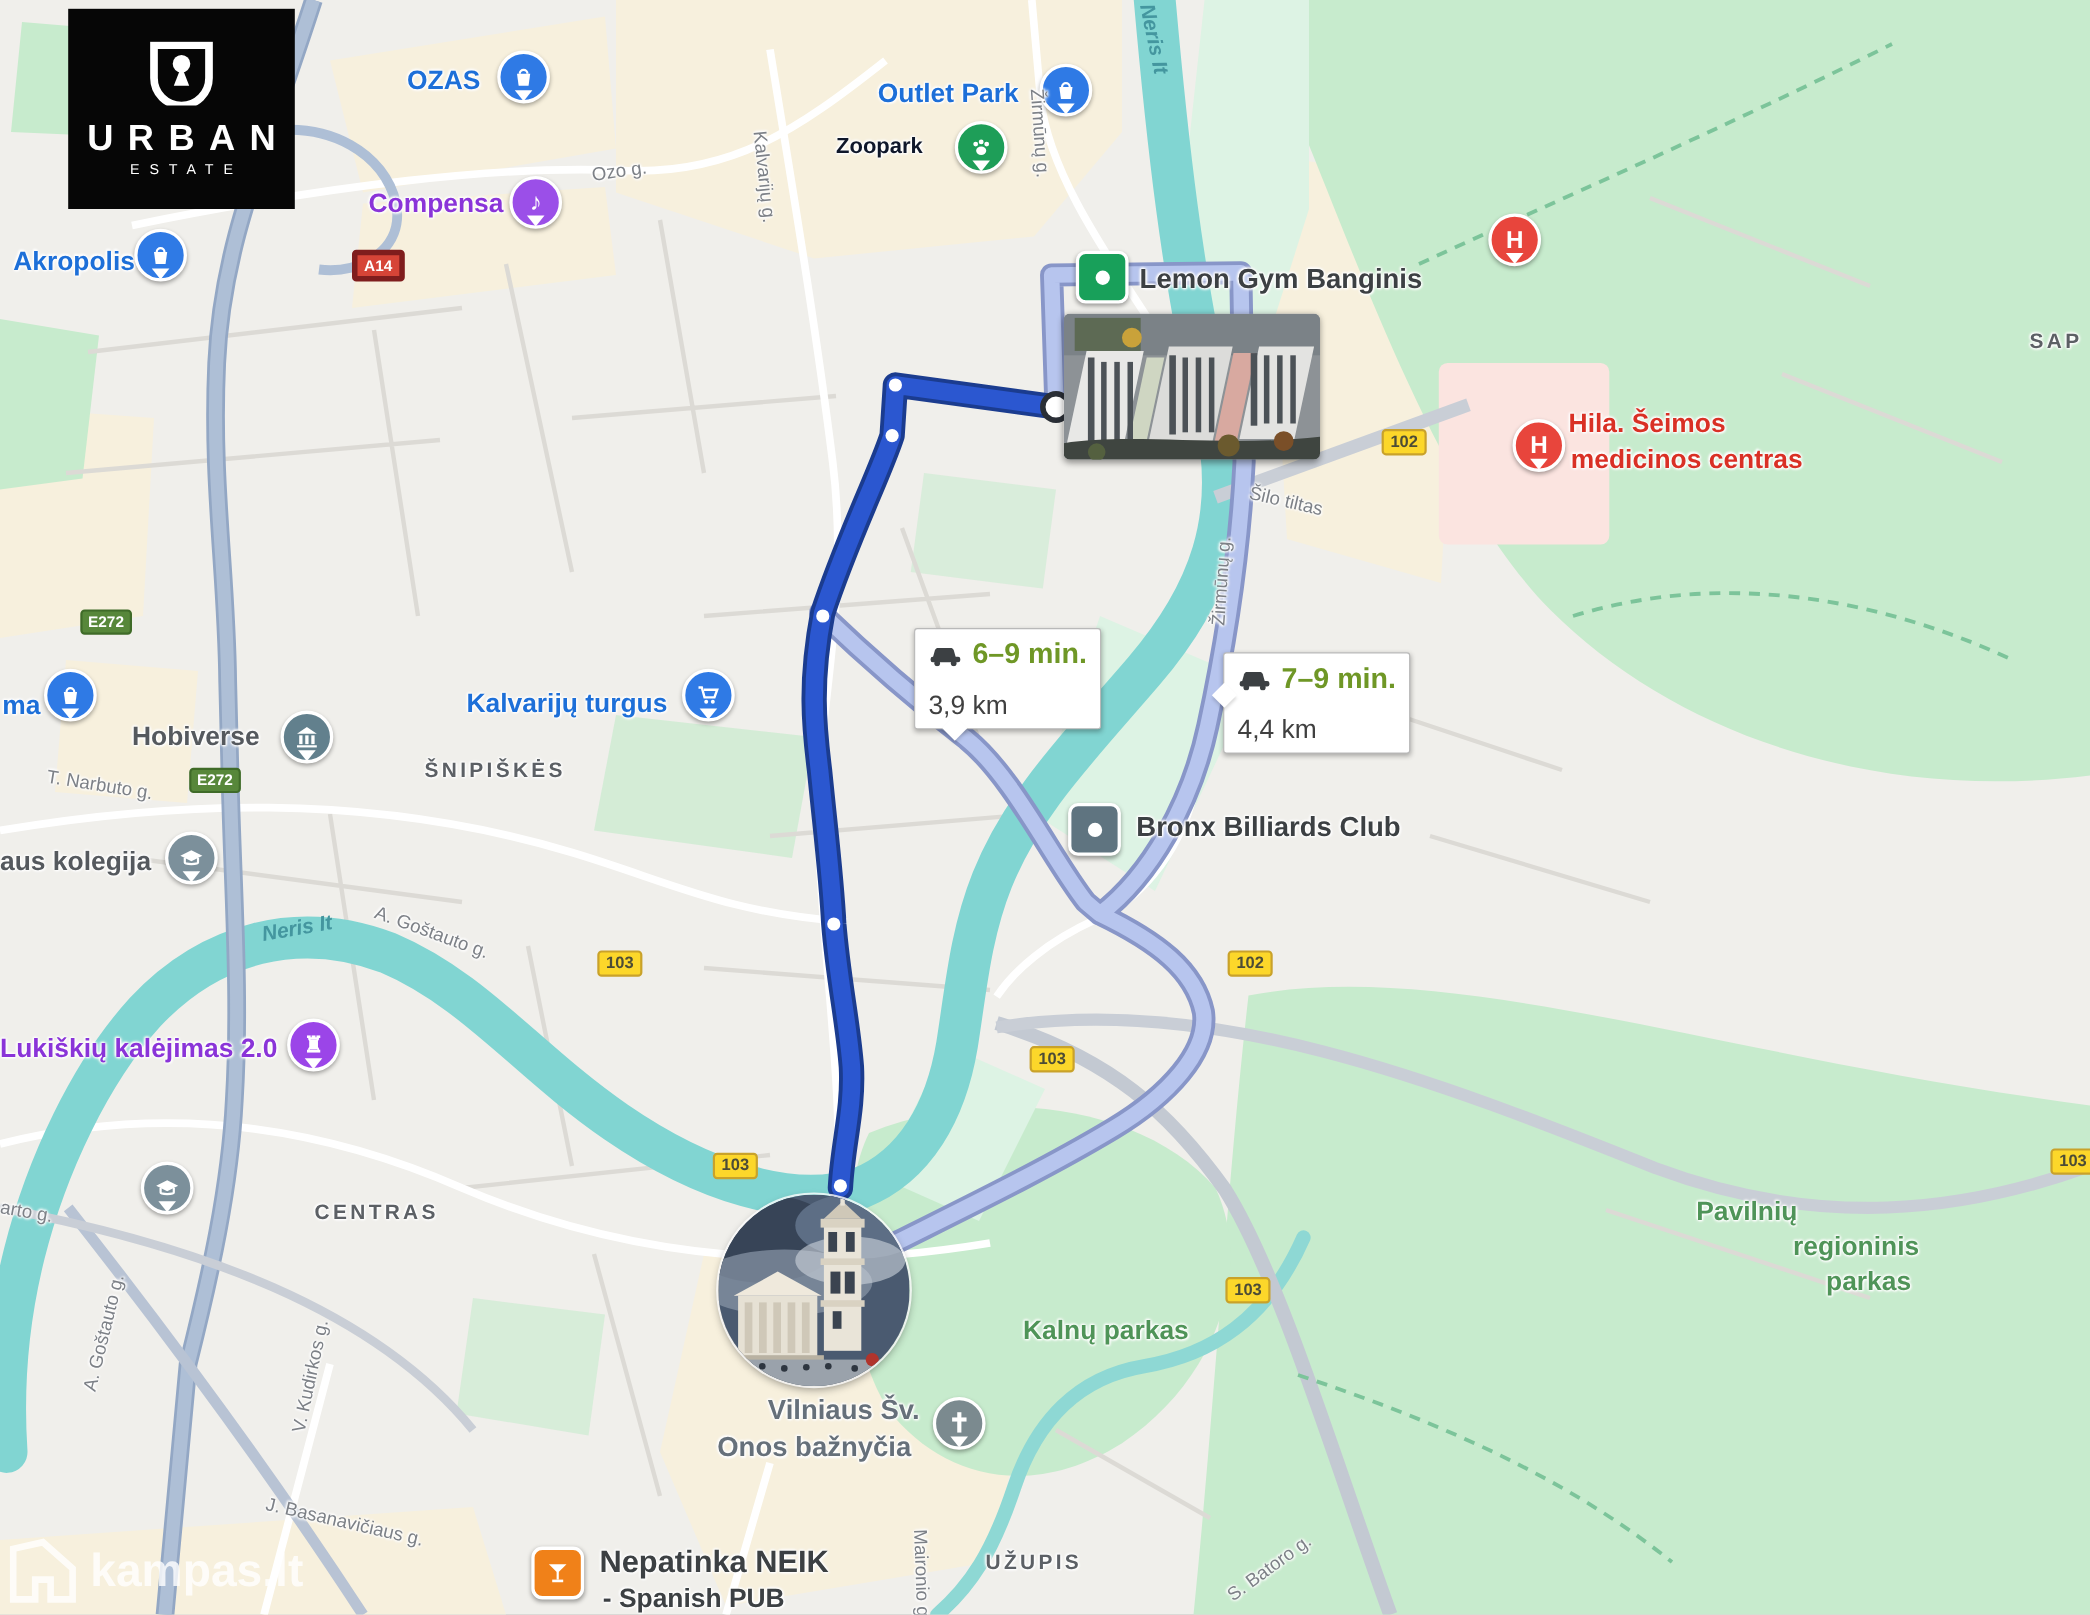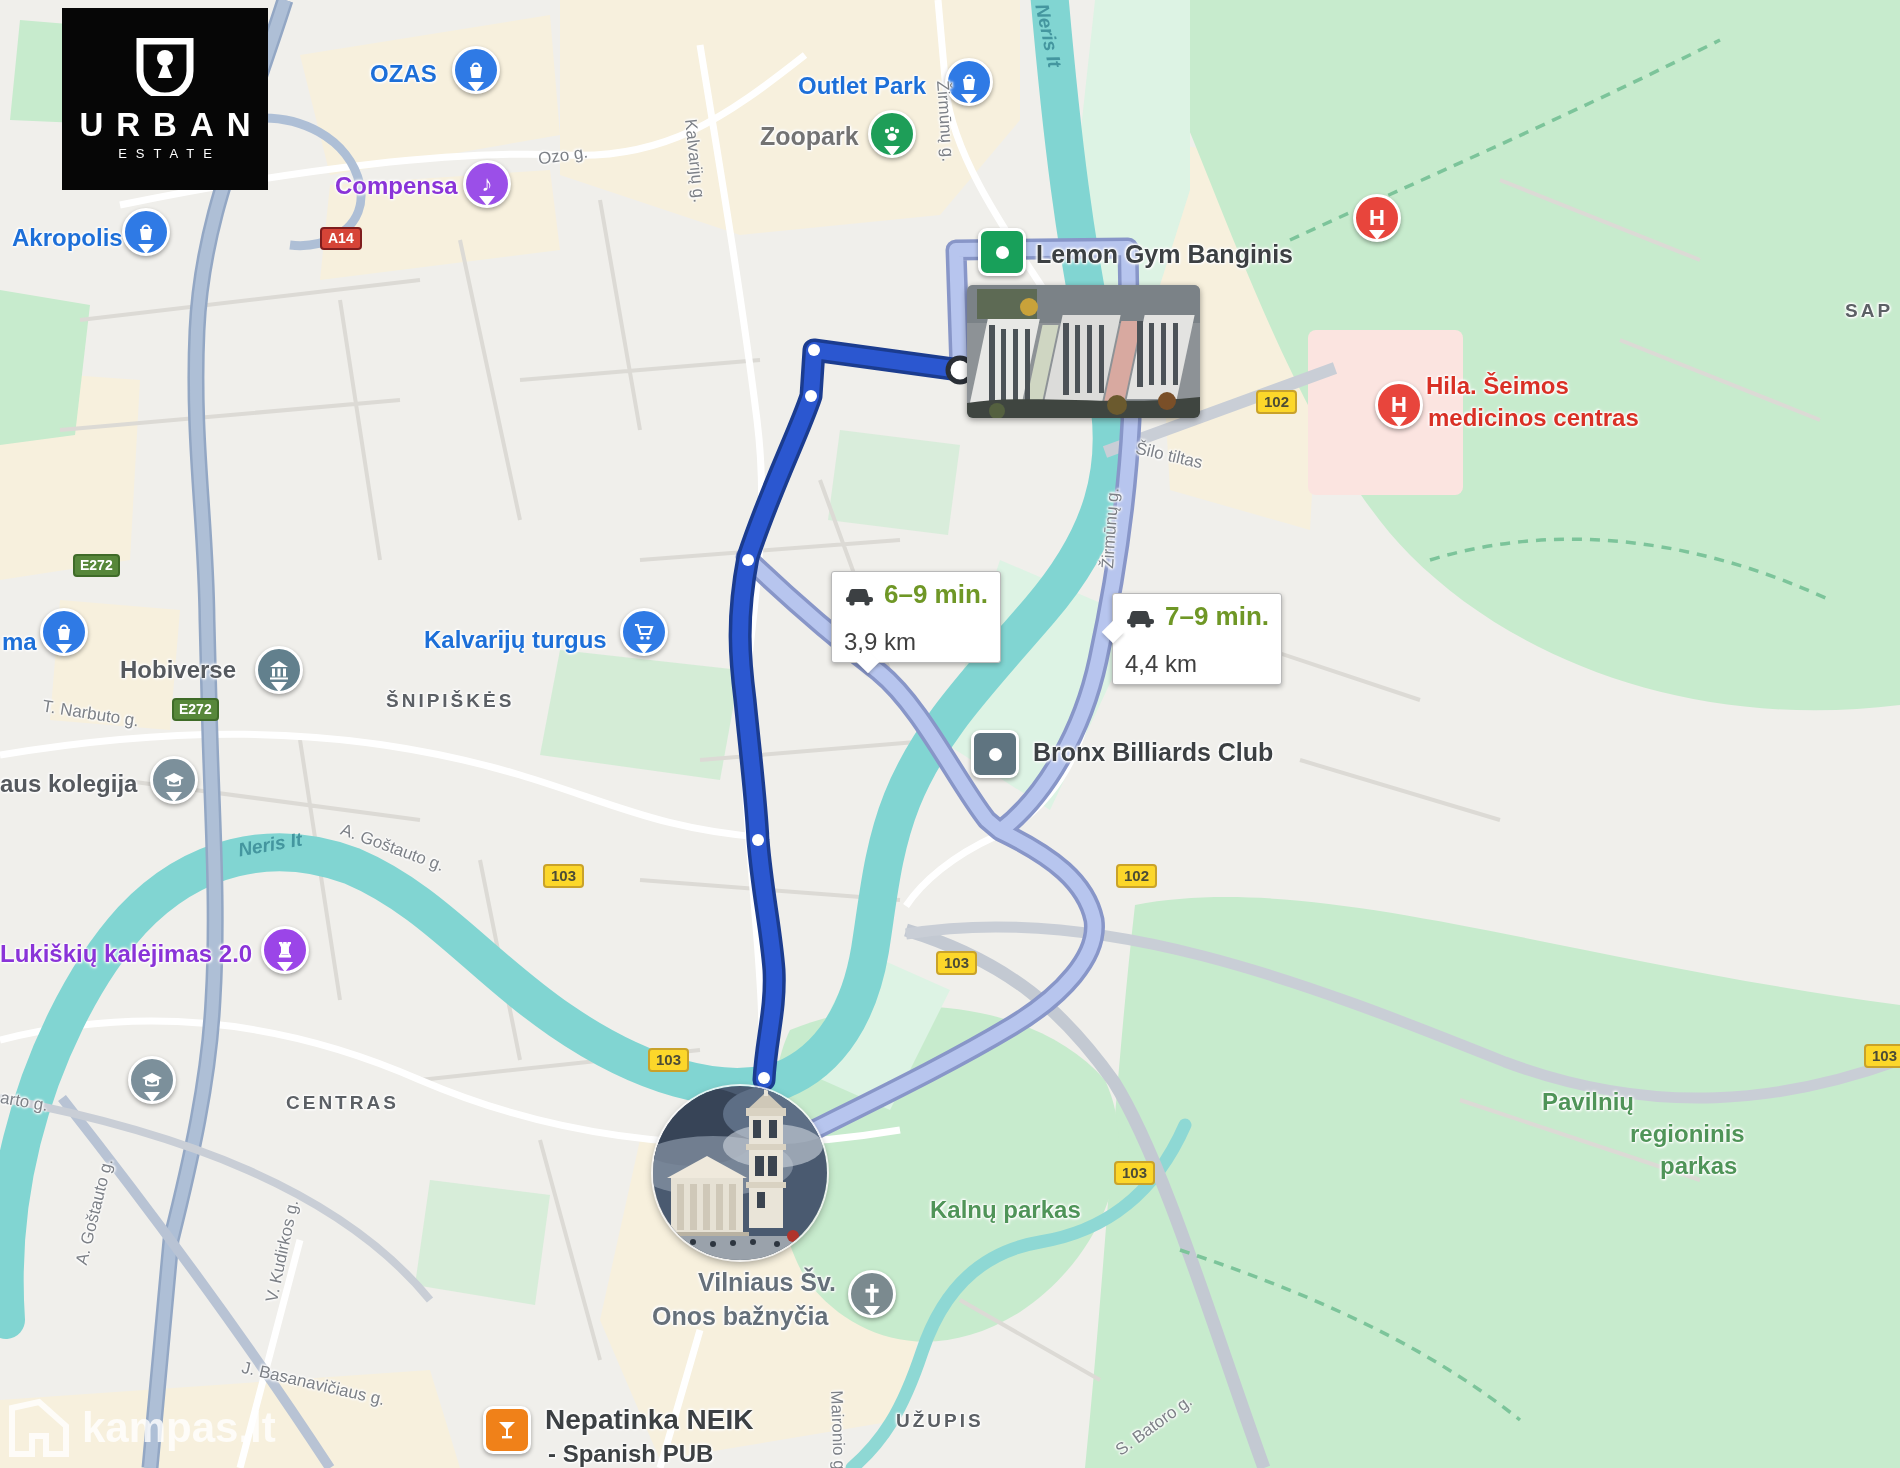--- a/index.html
+++ b/index.html
@@ -2,21 +2,21 @@
 <html><head>
 <meta charset="utf-8">
 <style>
   html,body{margin:0;padding:0;background:#888;}
   #stage{position:relative;width:1900px;height:1468px;overflow:hidden;
          font-family:"Liberation Sans",sans-serif;background:#f0efeb;}
   #mapsvg{position:absolute;left:0;top:0;}
   .halo{text-shadow:0 0 2px #fff,0 0 3px #fff,1px 1px 2px #fff,-1px -1px 2px #fff,0 0 4px #fff;}
   .abs{position:absolute;white-space:nowrap;}
   .poi-blue{color:#1d6fd8;font-size:24px;font-weight:bold;}
-  .poi-green{color:#737373;font-size:25px;font-weight:bold;}
+  .poi-green{color:#0f172a;font-size:20px;font-weight:bold;}
   .poi-purple{color:#8a34d8;font-size:24px;font-weight:bold;}
   .poi-red{color:#d93025;font-size:24px;font-weight:bold;}
   .poi-gray{color:#55595e;font-size:24px;font-weight:bold;}
   .poi-dark{color:#3c4043;font-size:25px;font-weight:bold;}
   .poi-church{color:#66707a;font-size:25px;font-weight:bold;}
   .poi-park{color:#4f9458;font-size:24px;font-weight:bold;}
   .district{color:#5c6065;font-size:19px;font-weight:bold;letter-spacing:3px;}
   .roadlbl{color:#7d8187;font-size:17px;}
   .riverlbl{color:#44969f;font-size:19px;font-style:italic;font-weight:bold;}
   
@@ -26,21 +26,21 @@
   .pin::after{content:"";position:absolute;left:50%;bottom:-9px;transform:translateX(-50%);
        width:0;height:0;border:8px solid transparent;border-top:10px solid #fff;}
   .sqmarker{position:absolute;width:42px;height:42px;border-radius:9px;border:3px solid #fff;
        box-shadow:0 2px 4px rgba(0,0,0,.35);display:flex;align-items:center;justify-content:center;}
   .sqmarker .dot{width:13px;height:13px;border-radius:50%;background:#fff;}
   
   .rbadge{position:absolute;background:#fcd72a;border:2px solid #c9a22a;border-radius:4px;
        color:#4c4c36;font-size:15px;font-weight:bold;padding:1px 6px;line-height:18px;}
   .gbadge{position:absolute;background:#57873a;border:2px solid #3f6b28;border-radius:4px;
        color:#fff;font-size:14px;font-weight:bold;padding:1px 5px;line-height:17px;}
-  .redbadge{position:absolute;background:#d64437;border:2px solid #7f1d1d;border-radius:4px;
+  .redbadge{position:absolute;background:#d64437;border:5px solid #7f1d1d;border-radius:4px;
        color:#fff;font-size:14px;font-weight:bold;padding:1px 6px;line-height:17px;}
   
   .bubble{position:absolute;background:#fff;border:1px solid #b9b9b9;border-radius:3px;
        box-shadow:0 2px 5px rgba(0,0,0,.3);padding:7px 12px 6px 12px;}
   .bubble .trow{display:flex;align-items:center;gap:8px;font-size:26px;font-weight:bold;}
   .bubble .dist{font-size:24px;color:#404040;margin-top:18px;}
   .ptr{position:absolute;width:16px;height:16px;background:#fff;transform:rotate(45deg);
        box-shadow:2px 2px 3px rgba(0,0,0,.15);}
   
   #logo{position:absolute;left:62px;top:8px;width:206px;height:182px;background:#060606;

